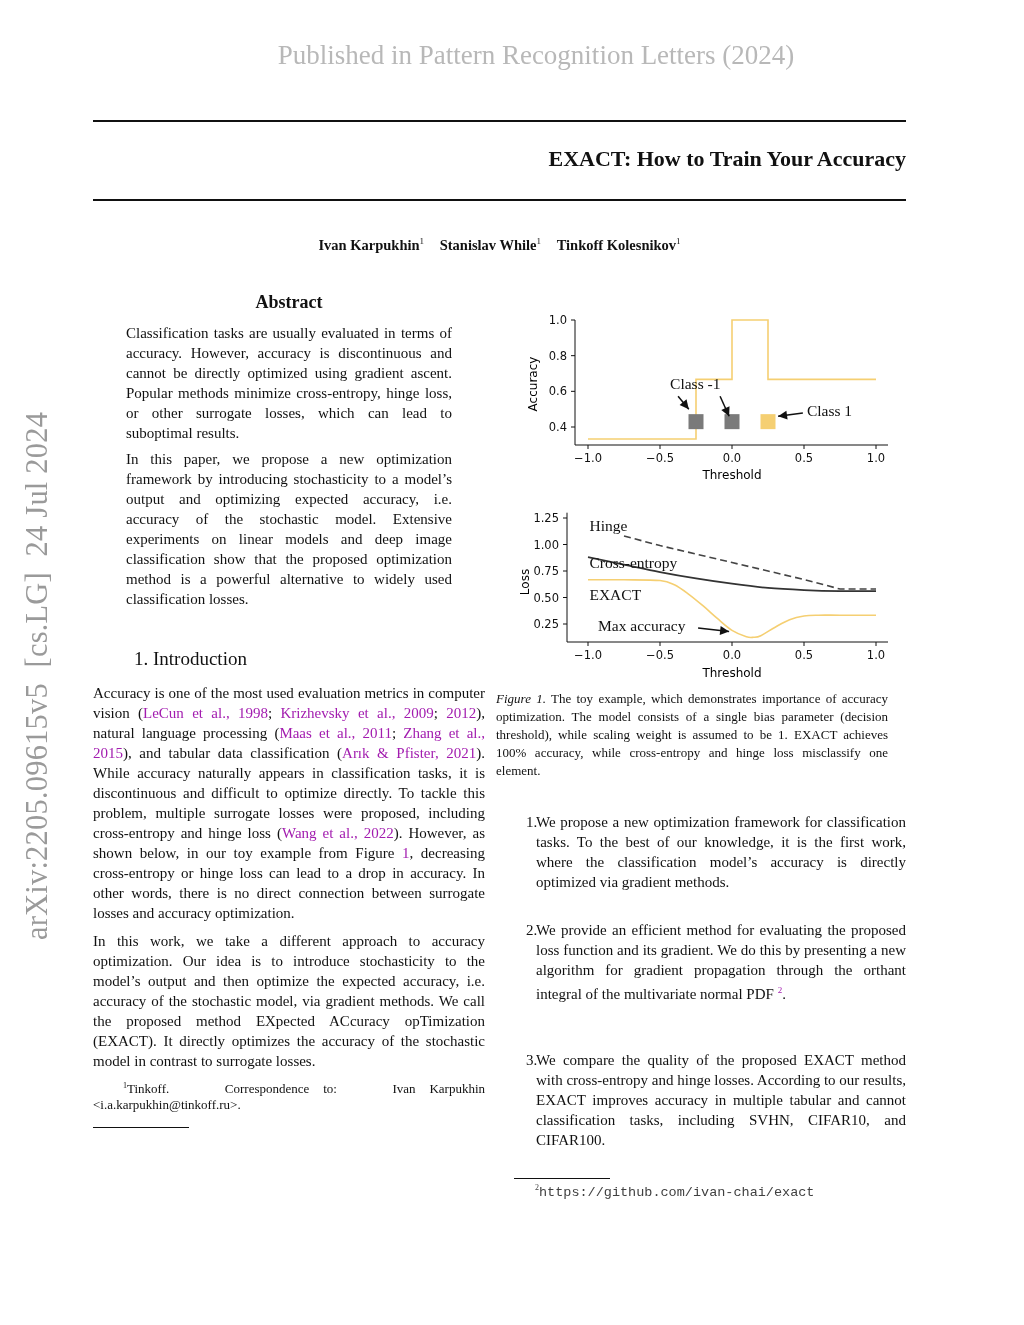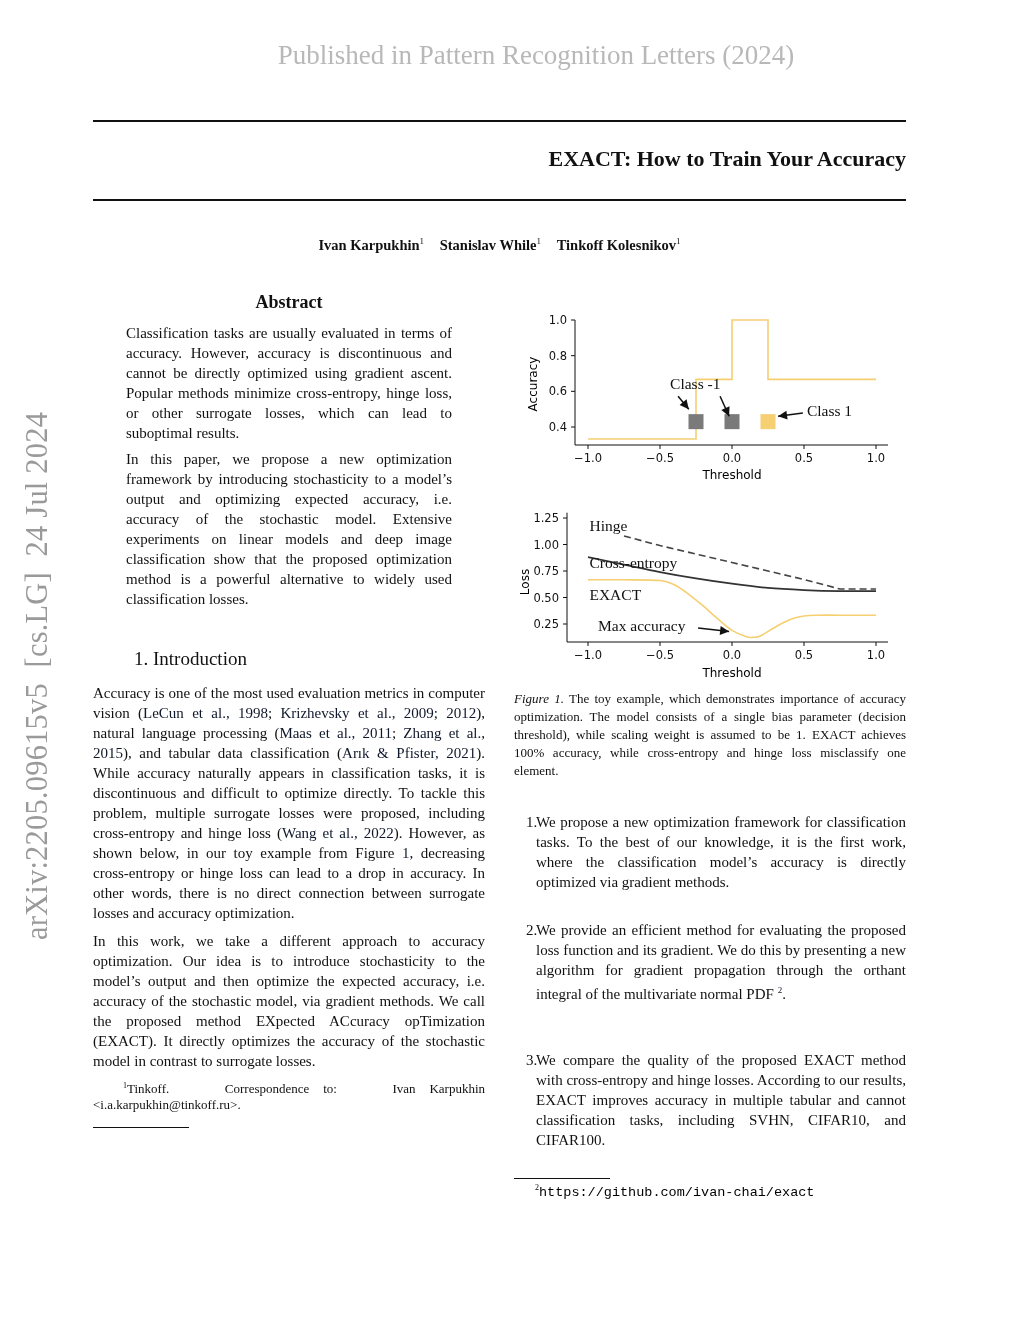--- a/index.html
+++ b/index.html
@@ -13,30 +13,30 @@
   .authors sup { font-weight: normal; font-size: 9px; }
   .authors .a { margin: 1px 6px; }
   .arxiv { left: 20px; top: 940px; transform-origin: left top; transform: rotate(-90deg);
            font-size: 30.5px; color: #9a9a9a; white-space: nowrap; letter-spacing: 0.2px; }
   .abstract-h { left: 126px; width: 326px; top: 292px; text-align: center; font-size: 18px; font-weight: bold; }
   .abs-text { left: 126px; width: 326px; font-size: 15px; line-height: 20px; text-align: justify; }
   .abs-text p { margin: 0 0 6px 0; }
   .sec-h { left: 93px; top: 648px; font-size: 19px; font-weight: normal; margin-left: 41px; }
   .col-text { left: 93px; width: 392px; font-size: 15px; line-height: 20px; text-align: justify; hyphens: auto; }
   .col-text p { margin: 0 0 8px 0; }
-  .cite { color: #0f172a; }
+  .cite { color: #a21caf; }
   .fn-rule { height: 1px; background: #111; width: 96px; }
   .fn { font-size: 13px; line-height: 16px; text-align: justify; }
   .fn sup { font-size: 8px; }
-  .caption { left: 514px; width: 392px; top: 690px; font-size: 13px; line-height: 18px; text-align: justify; }
+  .caption { left: 496px; width: 392px; top: 690px; font-size: 13px; line-height: 18px; text-align: justify; }
   .caption em { font-style: italic; }
   .contrib { left: 526px; width: 380px; font-size: 15px; line-height: 20px; text-align: justify; }
   .contrib .num { position: absolute; left: 0; }
   .contrib .body { margin-left: 10px; }
-  .url-fn { left: 535px; top: 1183px; font-family: "Liberation Mono", "DejaVu Sans Mono", monospace; font-size: 13.5px; color: #000000; }
+  .url-fn { left: 535px; top: 1183px; font-family: "Liberation Mono", "DejaVu Sans Mono", monospace; font-size: 13.5px; color: #404040; }
   .url-fn sup { font-family: "Liberation Serif", serif; font-size: 8px; }
   svg text { font-family: "DejaVu Sans", sans-serif; }
   .anno { font-family: "Liberation Serif", "DejaVu Serif", serif !important; font-size: 15.5px; fill: #111; }
 </style>
 </head>
 <body>
 
 <div class="abs header-venue">Published in Pattern Recognition Letters (2024)</div>
 <div class="abs rule" style="top:120px"></div>
 <div class="abs title">EXACT: How to Train Your Accuracy</div>

